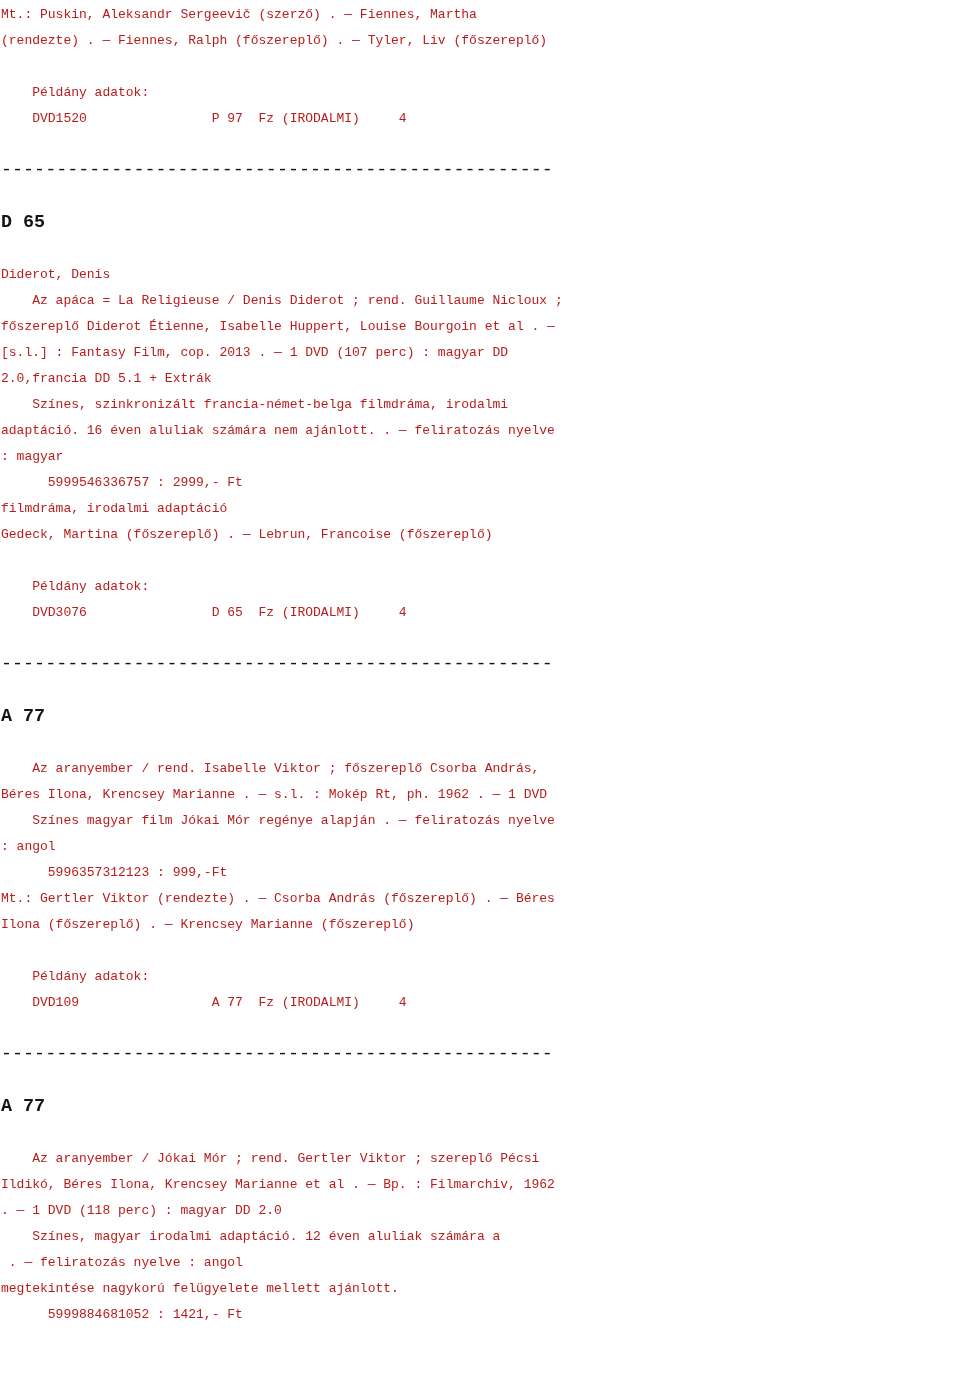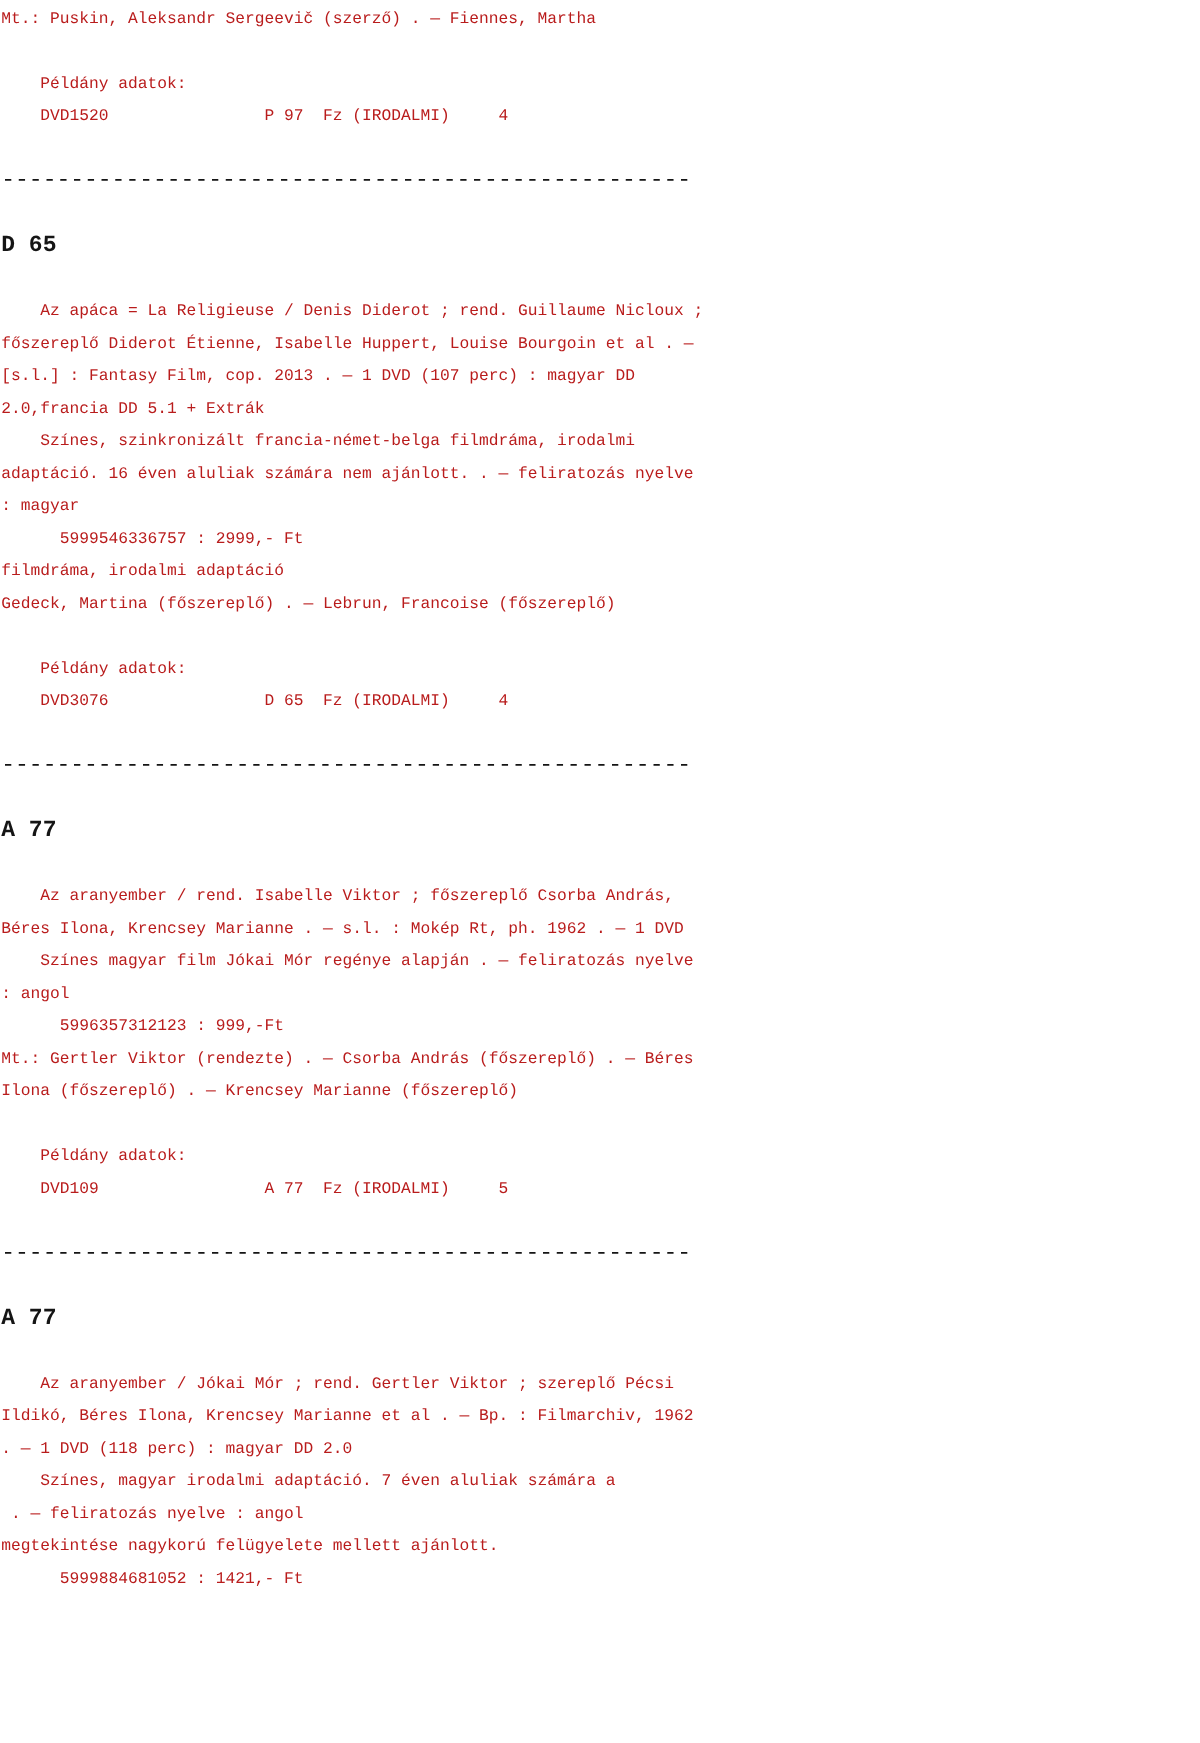--- a/index.html
+++ b/index.html
@@ -58,28 +58,30 @@
     white-space: pre;
     padding-left: 1px;
     font-weight: bold;
   }
 </style>
 </head>
 <body>
 
 <div id="catalog-document">
     <div class="text-line">Mt.: Puskin, Aleksandr Sergeevič (szerző) . — Fiennes, Martha</div>
+    <div class="text-line">(rendezte) . — Fiennes, Ralph (főszereplő) . — Tyler, Liv (főszereplő)</div>
     <div class="blank-line"></div>
     <div class="text-line">    Példány adatok:</div>
     <div class="text-line">    DVD1520                P 97  Fz (IRODALMI)     4</div>
     <div class="blank-line"></div>
     <div class="separator-line">--------------------------------------------------</div>
     <div class="blank-line"></div>
     <div class="call-number">D 65</div>
     <div class="blank-line"></div>
+    <div class="text-line">Diderot, Denis</div>
     <div class="text-line">    Az apáca = La Religieuse / Denis Diderot ; rend. Guillaume Nicloux ;</div>
     <div class="text-line">főszereplő Diderot Étienne, Isabelle Huppert, Louise Bourgoin et al . —</div>
     <div class="text-line">[s.l.] : Fantasy Film, cop. 2013 . — 1 DVD (107 perc) : magyar DD</div>
     <div class="text-line">2.0,francia DD 5.1 + Extrák</div>
     <div class="text-line">    Színes, szinkronizált francia-német-belga filmdráma, irodalmi</div>
     <div class="text-line">adaptáció. 16 éven aluliak számára nem ajánlott. . — feliratozás nyelve</div>
     <div class="text-line">: magyar</div>
     <div class="text-line">      5999546336757 : 2999,- Ft</div>
     <div class="text-line">filmdráma, irodalmi adaptáció</div>
     <div class="text-line">Gedeck, Martina (főszereplő) . — Lebrun, Francoise (főszereplő)</div>
@@ -93,26 +95,26 @@
     <div class="blank-line"></div>
     <div class="text-line">    Az aranyember / rend. Isabelle Viktor ; főszereplő Csorba András,</div>
     <div class="text-line">Béres Ilona, Krencsey Marianne . — s.l. : Mokép Rt, ph. 1962 . — 1 DVD</div>
     <div class="text-line">    Színes magyar film Jókai Mór regénye alapján . — feliratozás nyelve</div>
     <div class="text-line">: angol</div>
     <div class="text-line">      5996357312123 : 999,-Ft</div>
     <div class="text-line">Mt.: Gertler Viktor (rendezte) . — Csorba András (főszereplő) . — Béres</div>
     <div class="text-line">Ilona (főszereplő) . — Krencsey Marianne (főszereplő)</div>
     <div class="blank-line"></div>
     <div class="text-line">    Példány adatok:</div>
-    <div class="text-line">    DVD109                 A 77  Fz (IRODALMI)     5</div>
+    <div class="text-line">    DVD109                 A 77  Fz (IRODALMI)     4</div>
     <div class="blank-line"></div>
     <div class="separator-line">--------------------------------------------------</div>
     <div class="blank-line"></div>
     <div class="call-number">A 77</div>
     <div class="blank-line"></div>
     <div class="text-line">    Az aranyember / Jókai Mór ; rend. Gertler Viktor ; szereplő Pécsi</div>
     <div class="text-line">Ildikó, Béres Ilona, Krencsey Marianne et al . — Bp. : Filmarchiv, 1962</div>
     <div class="text-line">. — 1 DVD (118 perc) : magyar DD 2.0</div>
-    <div class="text-line">    Színes, magyar irodalmi adaptáció. 7 éven aluliak számára a</div>
+    <div class="text-line">    Színes, magyar irodalmi adaptáció. 12 éven aluliak számára a</div>
     <div class="text-line"> . — feliratozás nyelve : angol</div>
     <div class="text-line">megtekintése nagykorú felügyelete mellett ajánlott.</div>
     <div class="text-line">      5999884681052 : 1421,- Ft</div>
   </div>
 
 </body></html>

